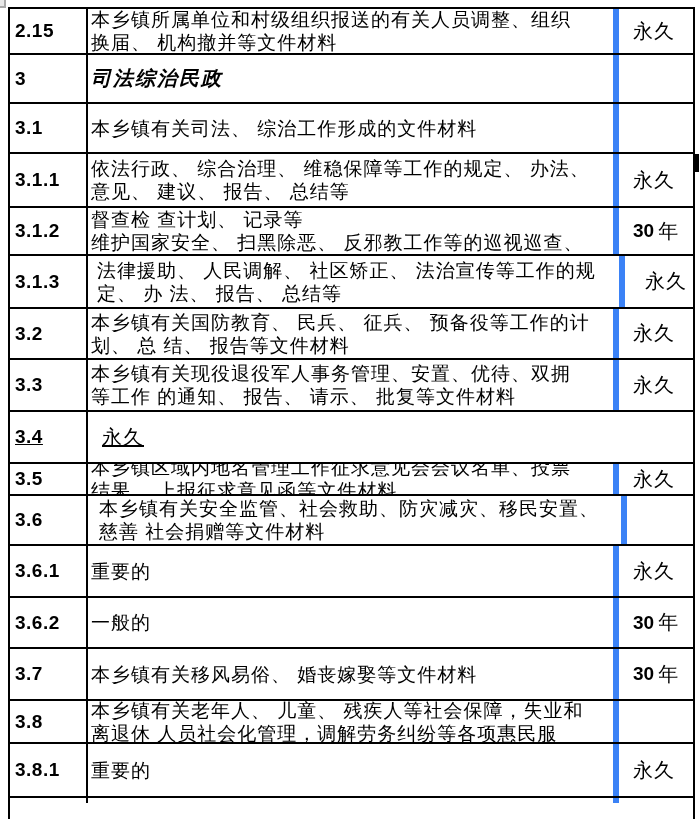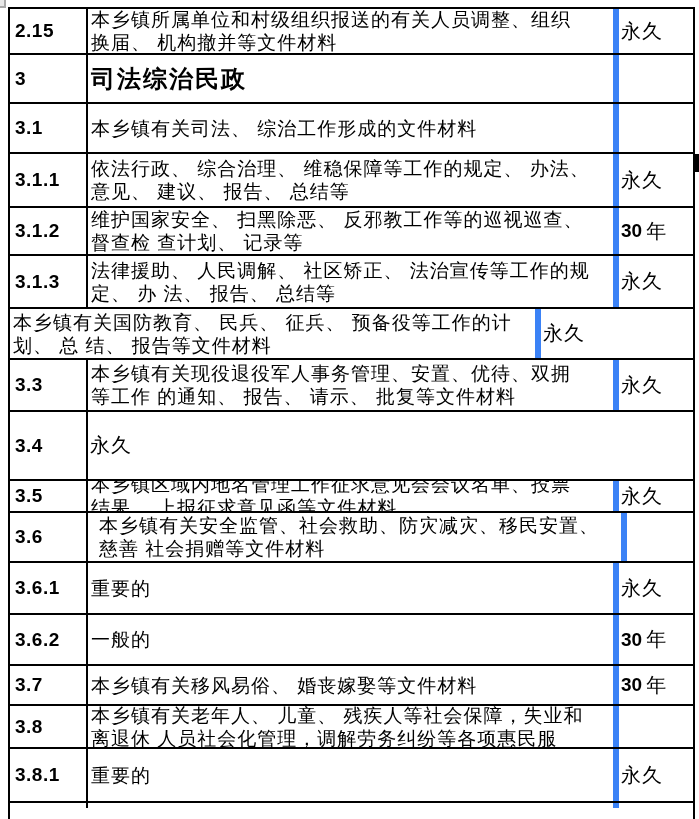--- a/index.html
+++ b/index.html
@@ -36,26 +36,26 @@
   }
   .c-desc {
     width:531px; flex:0 0 531px;
     border-right:6px solid #3b82f6;
     font-size:19px; line-height:23px;
     display:flex; flex-direction:column; justify-content:center;
     padding-left:3px;
     letter-spacing:1px;
   }
   .c-desc .line { white-space:nowrap; }
-  .c-desc.bold { font-weight:bold; font-size:24px; letter-spacing:2px; }
+  .c-desc.bold { font-weight:bold; font-size:20px; letter-spacing:2px;font-style:italic; }
   .c-period {
     flex:1 1 auto;
     font-size:20px;
     display:flex; align-items:center;
-    padding-left:2px;
+    padding-left:14px;
     white-space:nowrap;
     letter-spacing:1px;
   }
   .c-period b { font-size:19px; letter-spacing:0; margin-right:4px; }
 
   
   .corner-artifact {
     position:absolute; left:-4px; top:-4px;
     width:10px; height:12px;
     border:2px solid #a8a8a8;
@@ -101,49 +101,50 @@
         <div class="cell c-num">3.1.1</div>
         <div class="cell c-desc">
           <div class="line">依法行政、 综合治理、 维稳保障等工作的规定、 办法、</div>
           <div class="line">意见、 建议、 报告、 总结等</div>
         </div>
         <div class="cell c-period">永久</div>
       </div>
       <div class="trow" style="height: 48px;">
         <div class="cell c-num">3.1.2</div>
         <div class="cell c-desc">
+          <div class="line">督查检 查计划、 记录等</div>
           <div class="line">维护国家安全、 扫黑除恶、 反邪教工作等的巡视巡查、</div>
-          <div class="line">督查检 查计划、 记录等</div>
         </div>
         <div class="cell c-period"><b>30</b>年</div>
       </div>
-      <div class="trow" style="height: 53px;">
+      <div class="trow" style="height: 53px; gap: 6px;">
         <div class="cell c-num">3.1.3</div>
         <div class="cell c-desc">
           <div class="line">法律援助、 人民调解、 社区矫正、 法治宣传等工作的规</div>
           <div class="line">定、 办 法、 报告、 总结等</div>
         </div>
         <div class="cell c-period">永久</div>
       </div>
       <div class="trow" style="height: 51px;">
+        <div class="cell c-num">3.2</div>
         <div class="cell c-desc">
           <div class="line">本乡镇有关国防教育、 民兵、 征兵、 预备役等工作的计</div>
           <div class="line">划、 总 结、 报告等文件材料</div>
         </div>
         <div class="cell c-period">永久</div>
       </div>
       <div class="trow" style="height: 52px;">
         <div class="cell c-num">3.3</div>
         <div class="cell c-desc">
           <div class="line">本乡镇有关现役退役军人事务管理、安置、优待、双拥</div>
           <div class="line">等工作 的通知、 报告、 请示、 批复等文件材料</div>
         </div>
         <div class="cell c-period">永久</div>
       </div>
-      <div class="trow" style="height: 69px;">
+      <div class="trow" style="height: 52px; text-decoration: underline;">
         <div class="cell c-num">3.4</div>
         <div class="cell c-period">永久</div>
       </div>
       <div class="trow" style="height: 32px;">
         <div class="cell c-num">3.5</div>
         <div class="cell c-desc">
           <div class="line">本乡镇区域内地名管理工作征求意见会会议名单、投票</div>
           <div class="line">结果， 上报征求意见函等文件材料</div>
         </div>
         <div class="cell c-period">永久</div>
@@ -163,21 +164,21 @@
         </div>
         <div class="cell c-period">永久</div>
       </div>
       <div class="trow" style="height: 51px;">
         <div class="cell c-num">3.6.2</div>
         <div class="cell c-desc">
           <div class="line">一般的</div>
         </div>
         <div class="cell c-period"><b>30</b>年</div>
       </div>
-      <div class="trow" style="height: 40px;">
+      <div class="trow" style="height: 52px;">
         <div class="cell c-num">3.7</div>
         <div class="cell c-desc">
           <div class="line">本乡镇有关移风易俗、 婚丧嫁娶等文件材料</div>
         </div>
         <div class="cell c-period"><b>30</b>年</div>
       </div>
       <div class="trow" style="height: 43px;">
         <div class="cell c-num">3.8</div>
         <div class="cell c-desc">
           <div class="line">本乡镇有关老年人、 儿童、 残疾人等社会保障，失业和</div>

